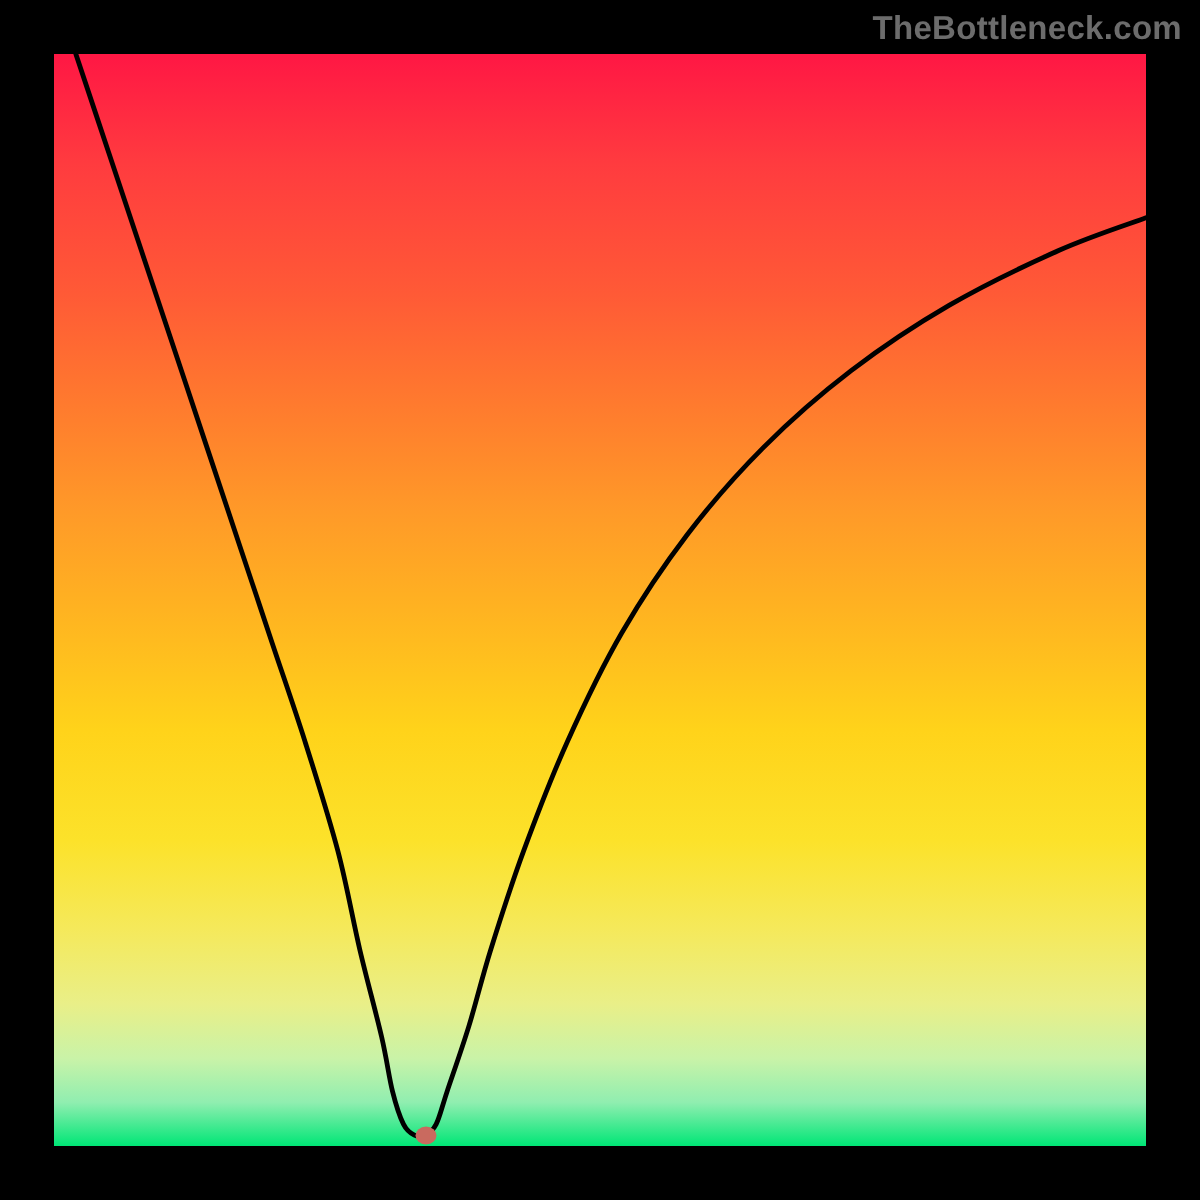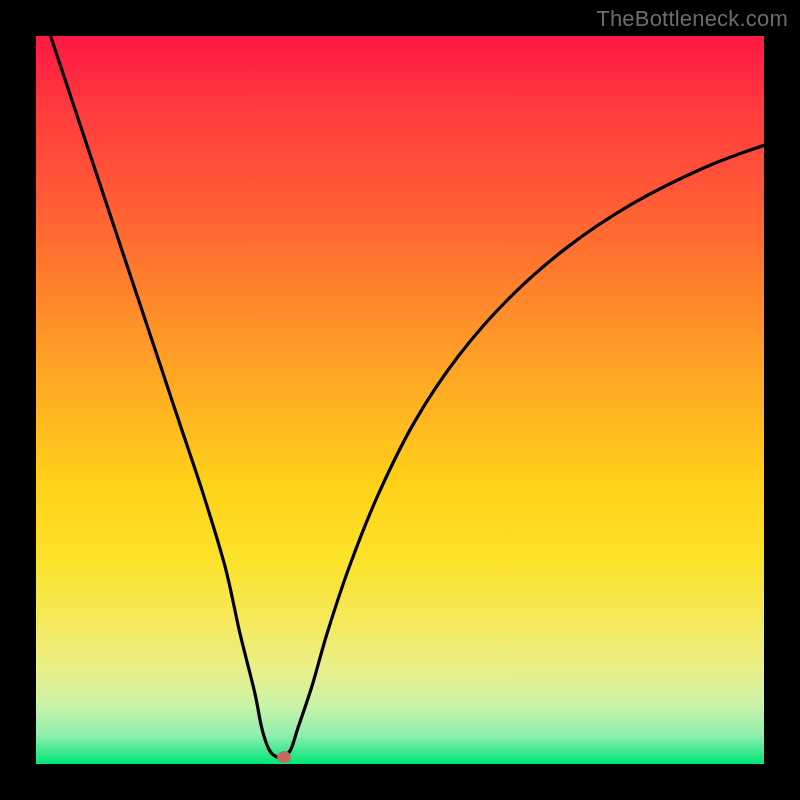--- a/index.html
+++ b/index.html
@@ -40,21 +40,21 @@
       #90eeb0 96%,
       #00e676 100%
     );
   }
   .watermark {
     position: absolute;
     top: 6px;
     right: 12px;
     color: #6c6c6c;
     font-size: 22px;
-    font-weight: 400;
+    font-weight: 700;
     letter-spacing: 0.2px;
     user-select: none;
   }
   svg.curve {
     position: absolute;
     left: 0;
     top: 0;
     width: 728px;
     height: 728px;
   }

